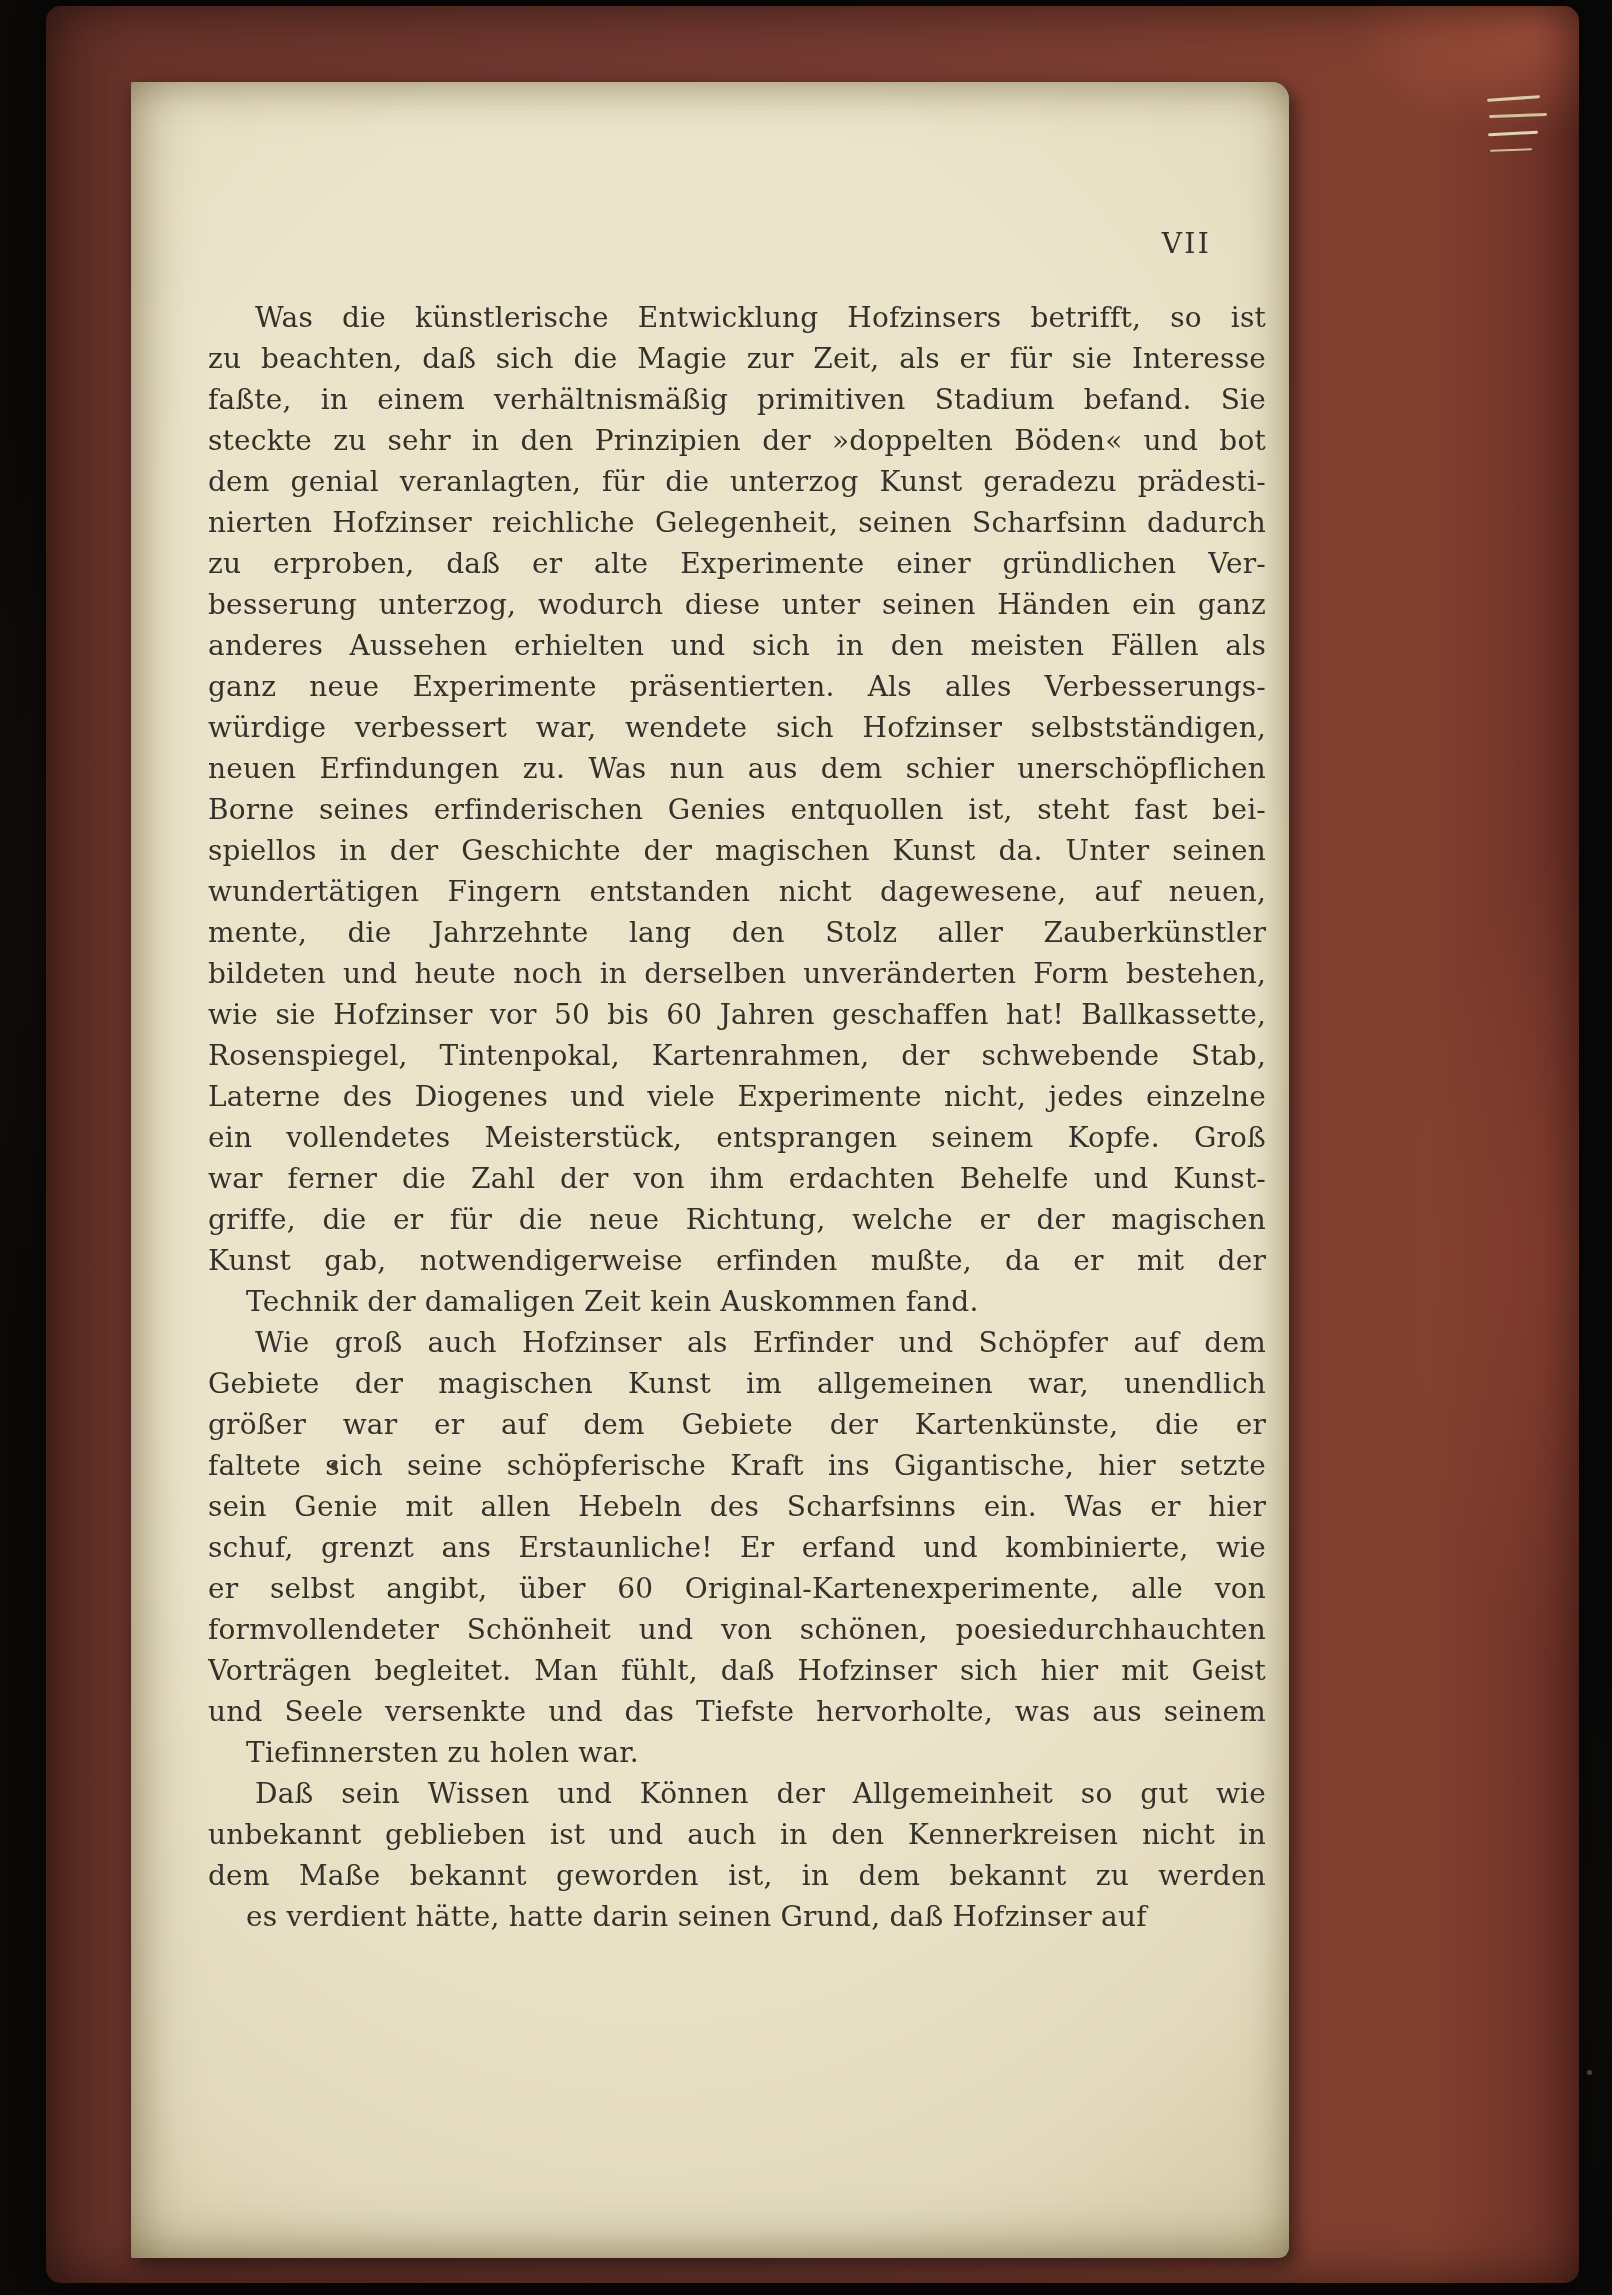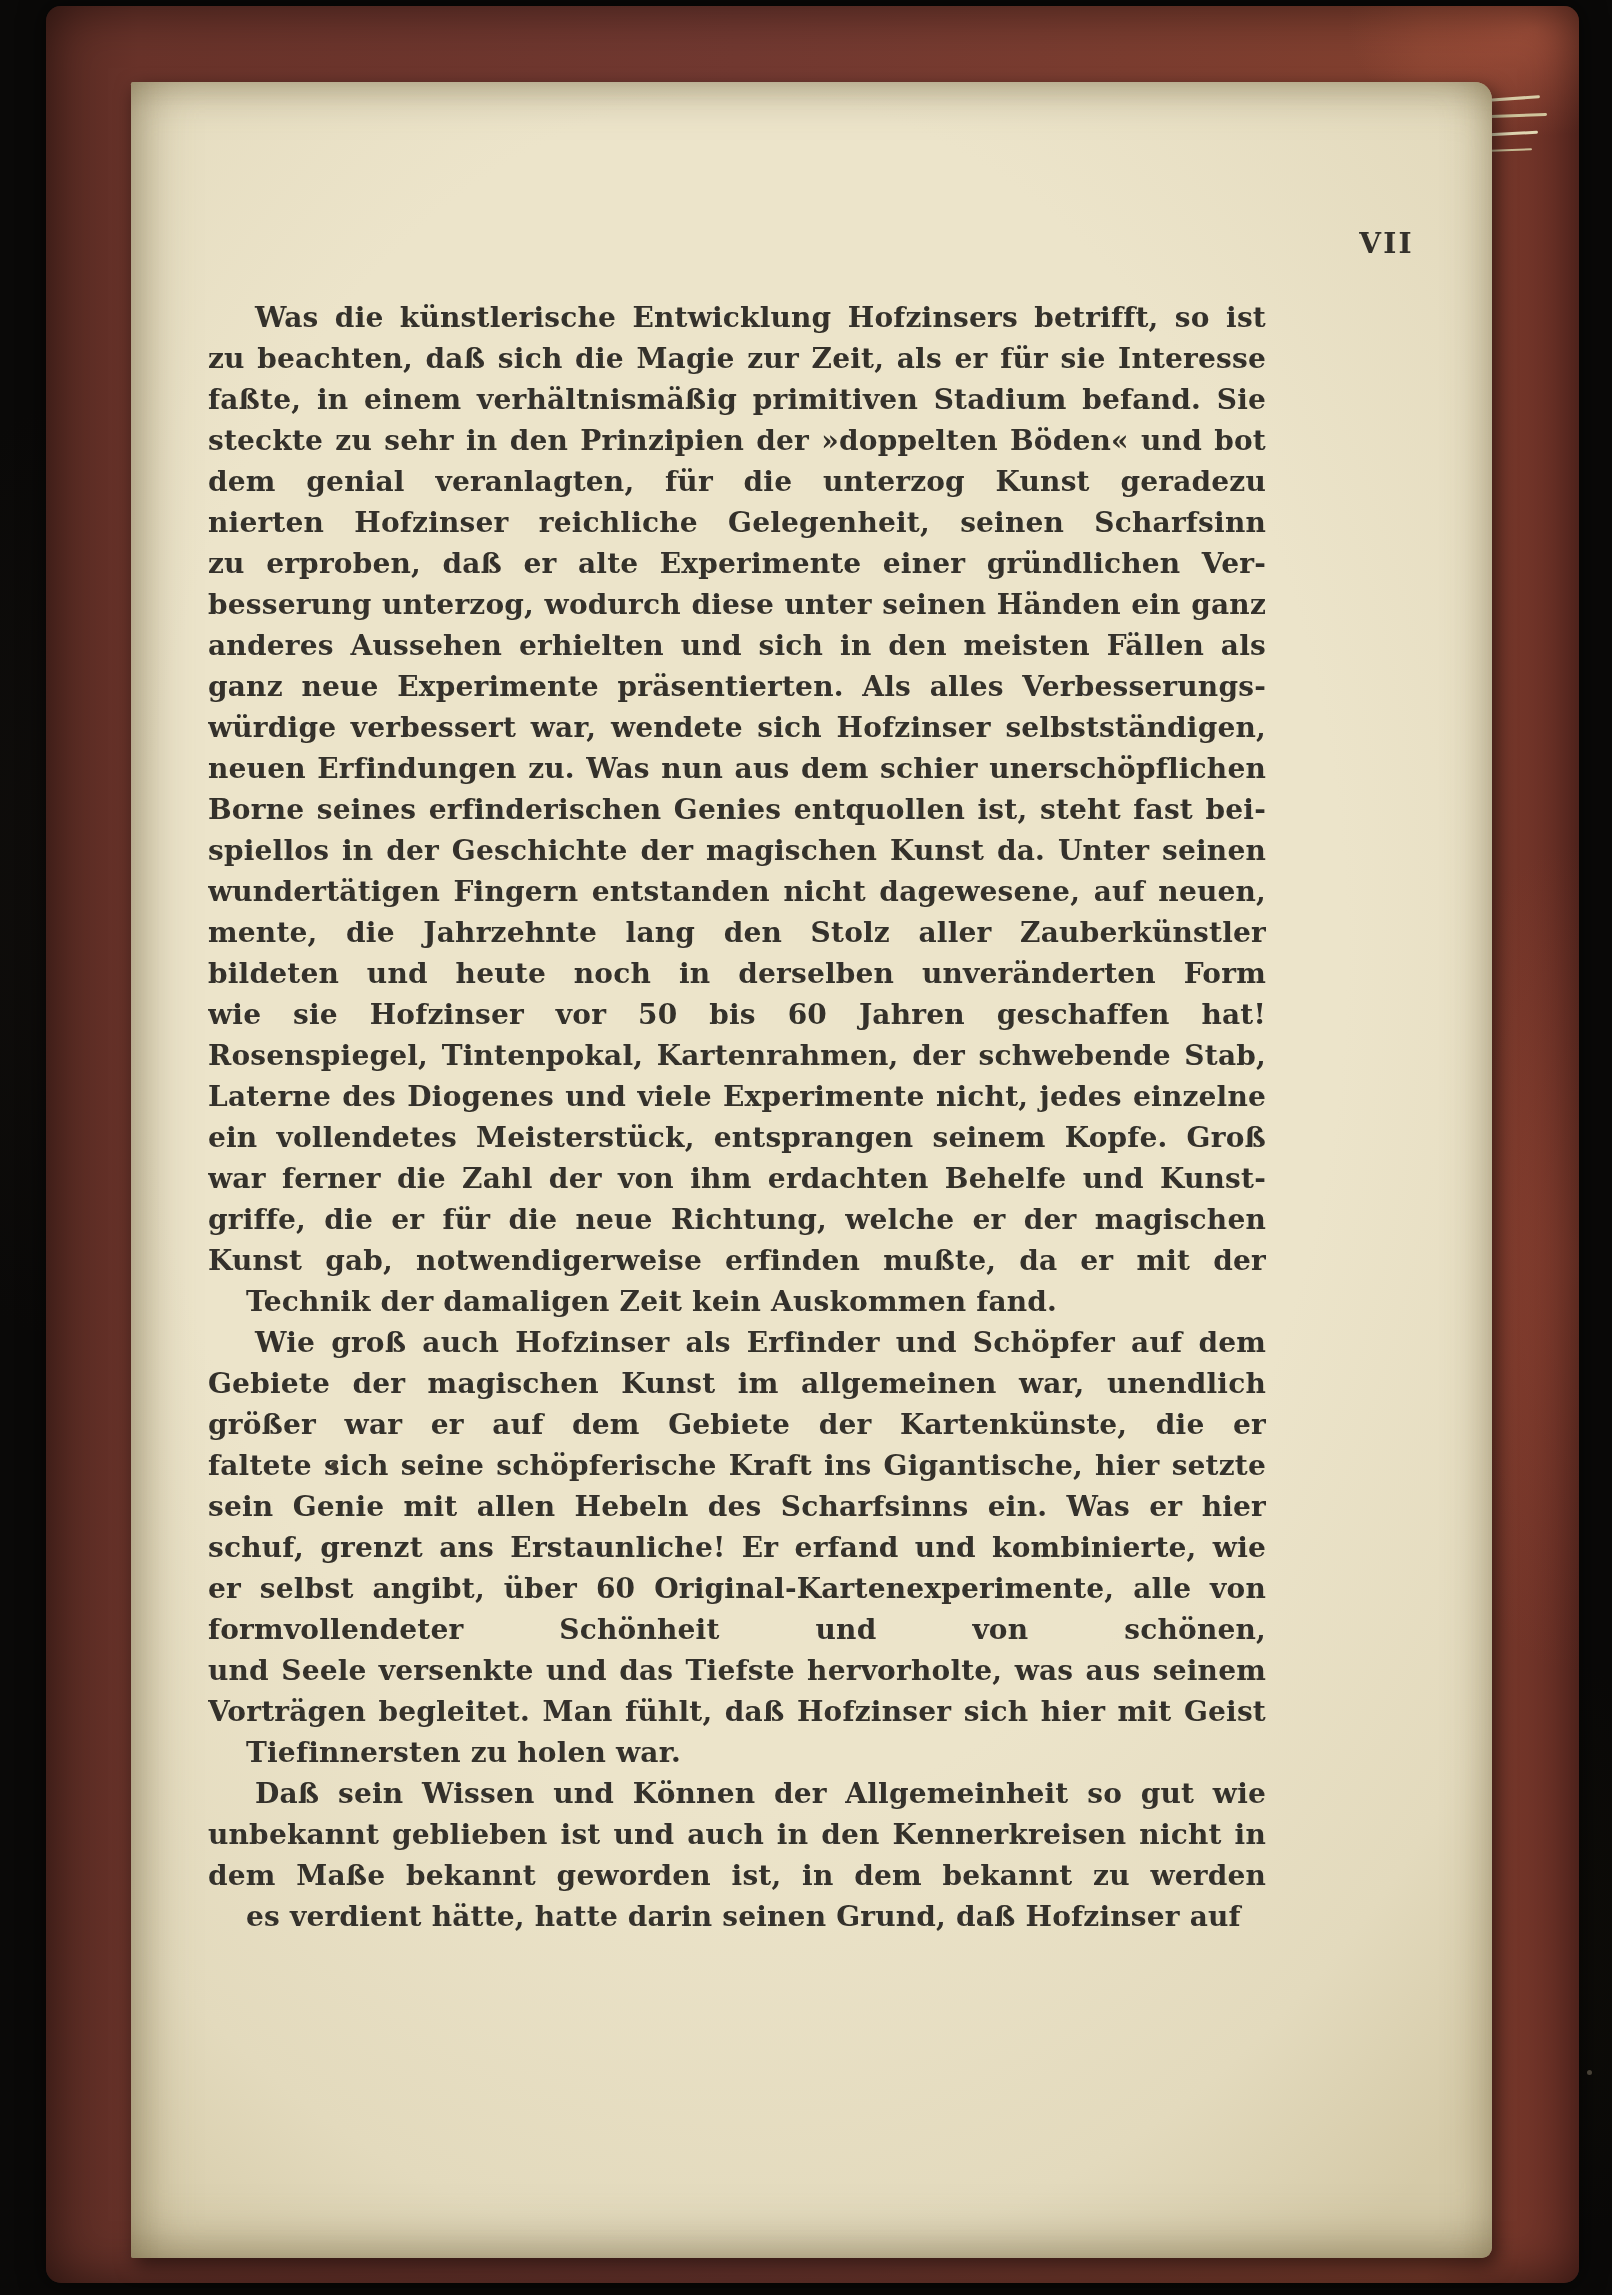--- a/index.html
+++ b/index.html
@@ -28,31 +28,30 @@
     box-shadow: inset 0 0 52px rgba(0,0,0,.55), 0 0 26.5px rgba(0,0,0,.65);
   }
   
   .edge-line { position:absolute; border-radius:2.3px; }
   .edge-1 { left:1487px; top:97px; width:53px;  height:2.9px; background:#d8cda8; transform:rotate(-4deg); }
   .edge-2 { left:1489px; top:114px; width:58px; height:2.9px; background:#cfc39b; transform:rotate(-2deg); }
   .edge-3 { left:1488px; top:132px; width:50px;  height:2.9px; background:#e0d6b2; transform:rotate(-3deg); }
   .edge-4 { left:1490px; top:149px; width:42px;  height:2.3px; background:#c9bd95; transform:rotate(-2deg); }
   
   .page {
-    position:absolute; left:131px; top:82px; width:1361px; height:2176px;
+    position:absolute; left:131px; top:82px; width:1158px; height:2176px;
     border-radius:2.3px 17.3px 10.4px 2.3px;
     background:
       radial-gradient(1096px 1557px at 45% 40%, #ece4ca 55%, #e3dabd 84%, #d5caa8 100%);
     box-shadow:
       inset 37px 0 55px -30px rgba(110,95,60,.55),
       inset -30px 0 48px -30px rgba(110,95,60,.45),
       inset 0 31px 48px -30px rgba(110,95,60,.55),
       inset 0 -37px 55px -30px rgba(110,95,60,.55),
       4.6px 7px 19.6px rgba(0,0,0,.55);
-    font-weight: bold;
   }
   .page-number {
     position:absolute; top:145px; right:78px;
     font-size:28px; letter-spacing:2.3px; color:#34312b;
   }
   .text-block {
     position:absolute; left:77px; top:215px; width:1058px;
     color:#34312b;
   }
   .paragraph { margin:0; }
@@ -112,22 +111,22 @@
         </div>
         <div class="paragraph">
           <div class="line first">Wie groß auch Hofzinser als Erfinder und Schöpfer auf dem</div>
           <div class="line">Gebiete der magischen Kunst im allgemeinen war, unendlich</div>
           <div class="line">größer war er auf dem Gebiete der Kartenkünste, die er</div>
           <div class="line">faltete sich seine schöpferische Kraft ins Gigantische, hier setzte</div>
           <div class="line">sein Genie mit allen Hebeln des Scharfsinns ein. Was er hier</div>
           <div class="line">schuf, grenzt ans Erstaunliche! Er erfand und kombinierte, wie</div>
           <div class="line">er selbst angibt, über 60 Original-Kartenexperimente, alle von</div>
           <div class="line">formvollendeter Schönheit und von schönen, poesiedurchhauchten</div>
+          <div class="line">Vorträgen begleitet. Man fühlt, daß Hofzinser sich hier mit Geist</div>
           <div class="line">und Seele versenkte und das Tiefste hervorholte, was aus seinem</div>
-          <div class="line">Vorträgen begleitet. Man fühlt, daß Hofzinser sich hier mit Geist</div>
           <div class="line last">Tiefinnersten zu holen war.</div>
         </div>
         <div class="paragraph">
           <div class="line first">Daß sein Wissen und Können der Allgemeinheit so gut wie</div>
           <div class="line">unbekannt geblieben ist und auch in den Kennerkreisen nicht in</div>
           <div class="line">dem Maße bekannt geworden ist, in dem bekannt zu werden</div>
           <div class="line last">es verdient hätte, hatte darin seinen Grund, daß Hofzinser auf</div>
         </div>
       </div>
     <div class="speck speck-1"></div>

